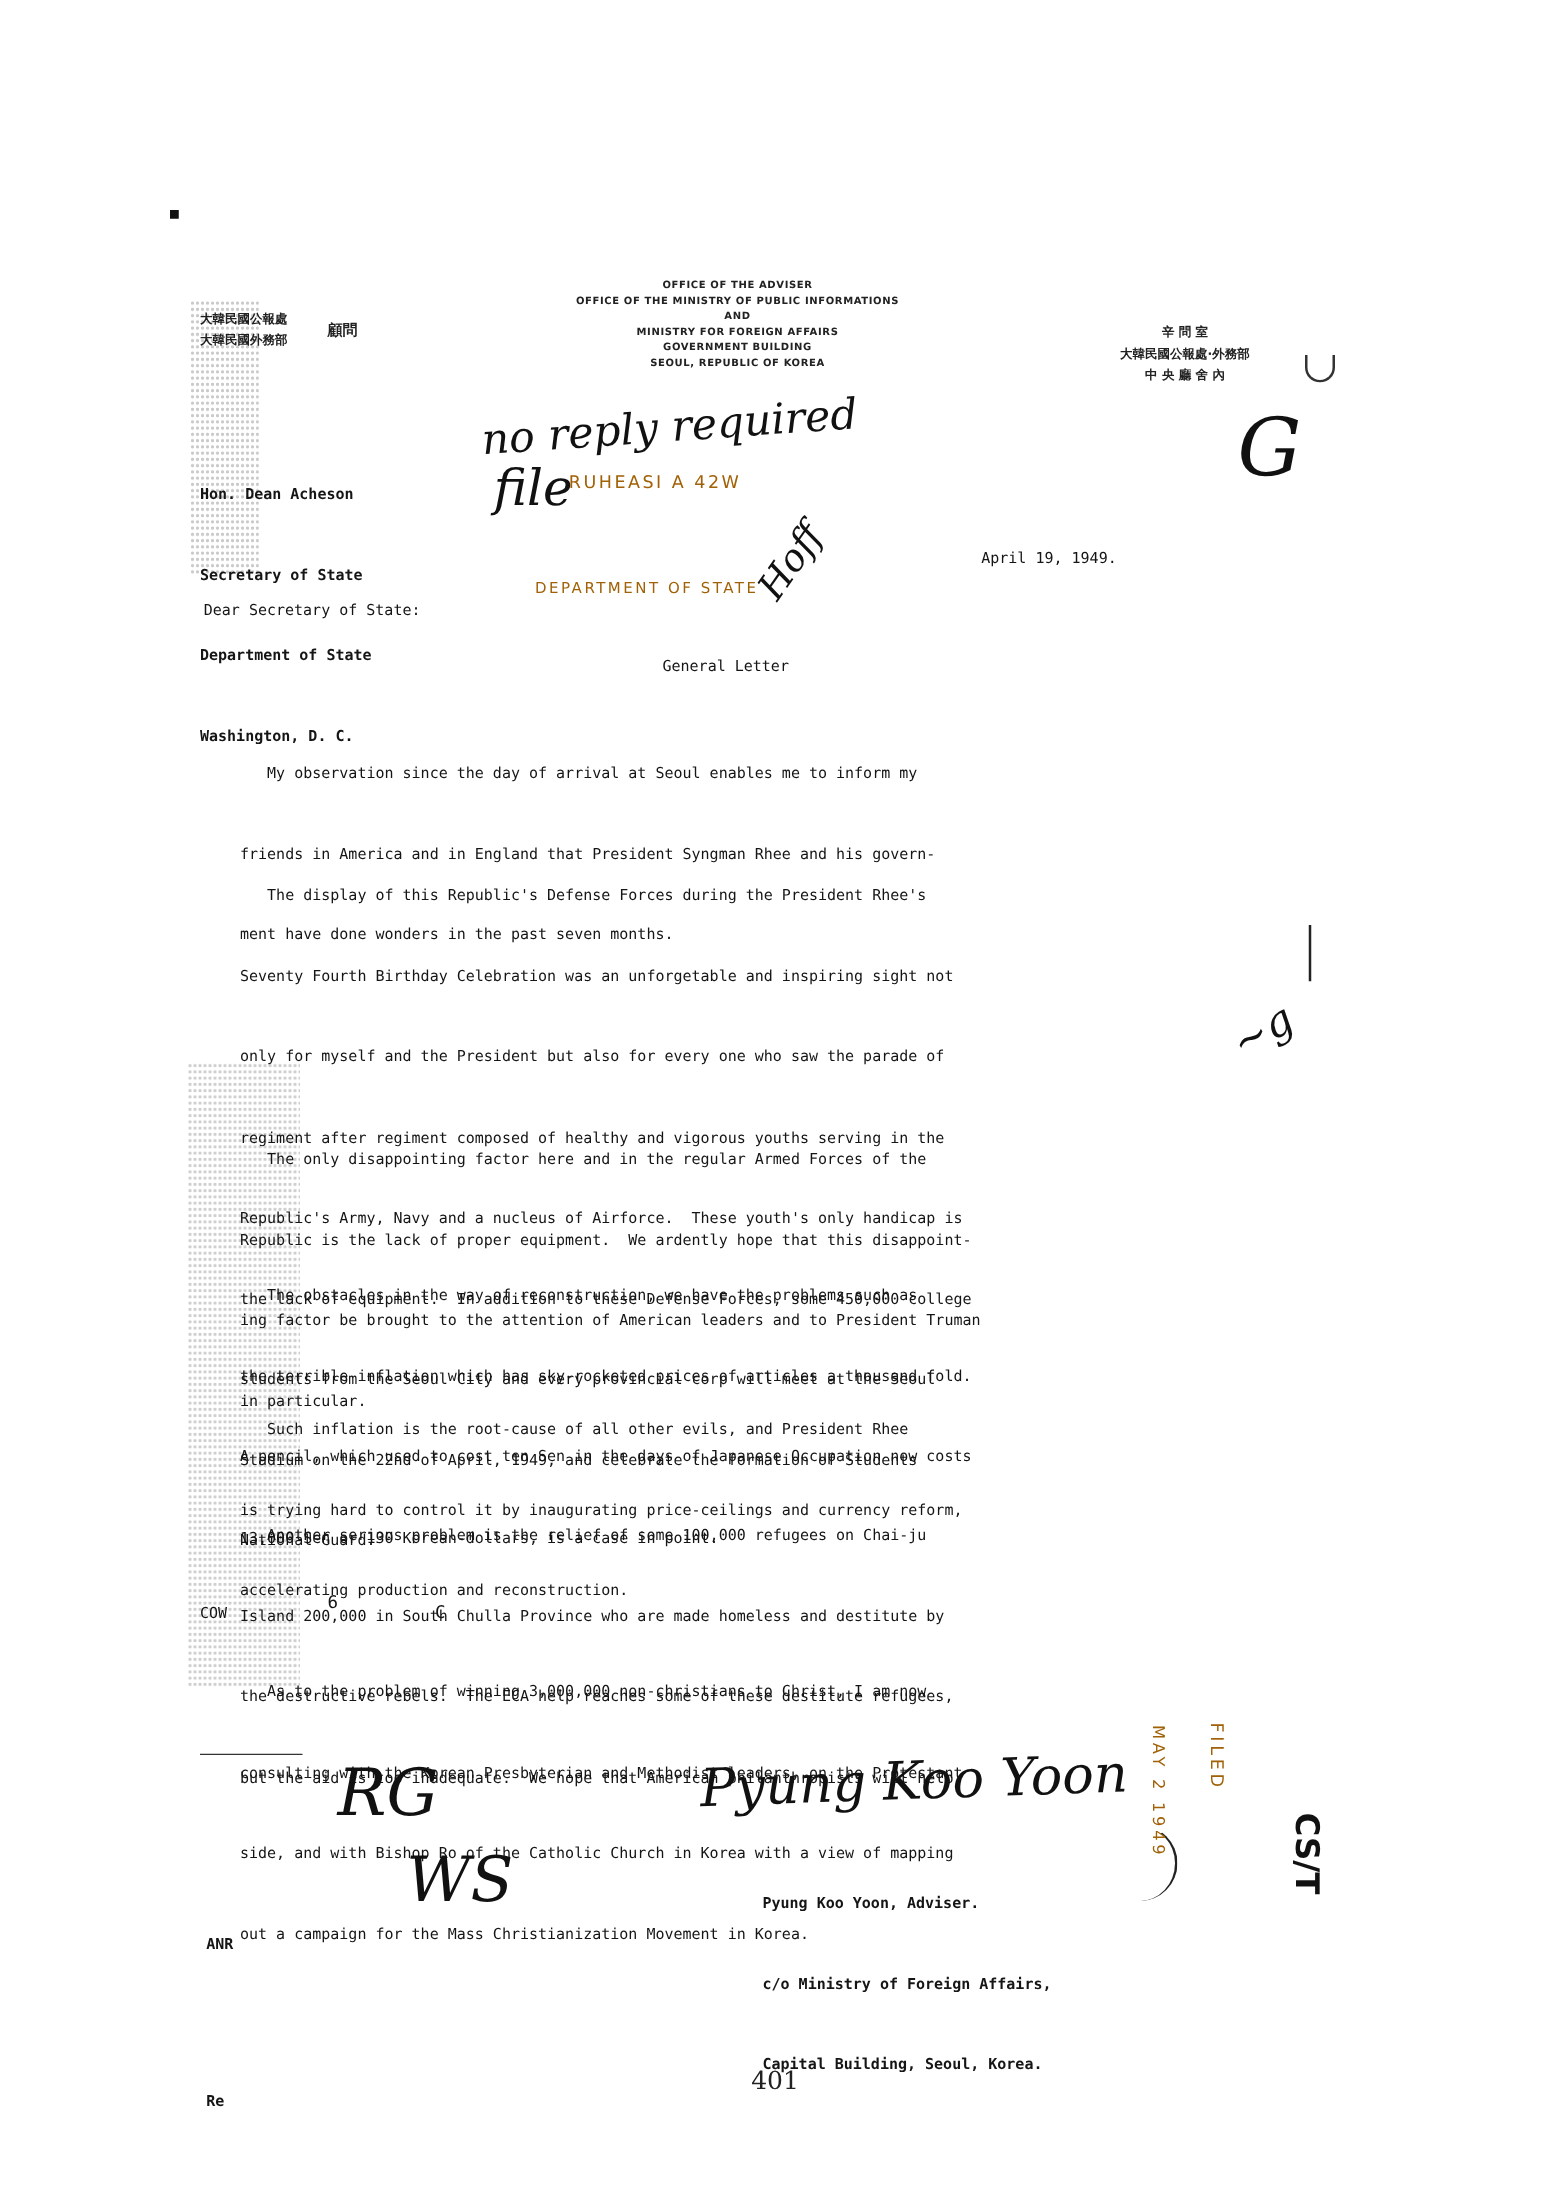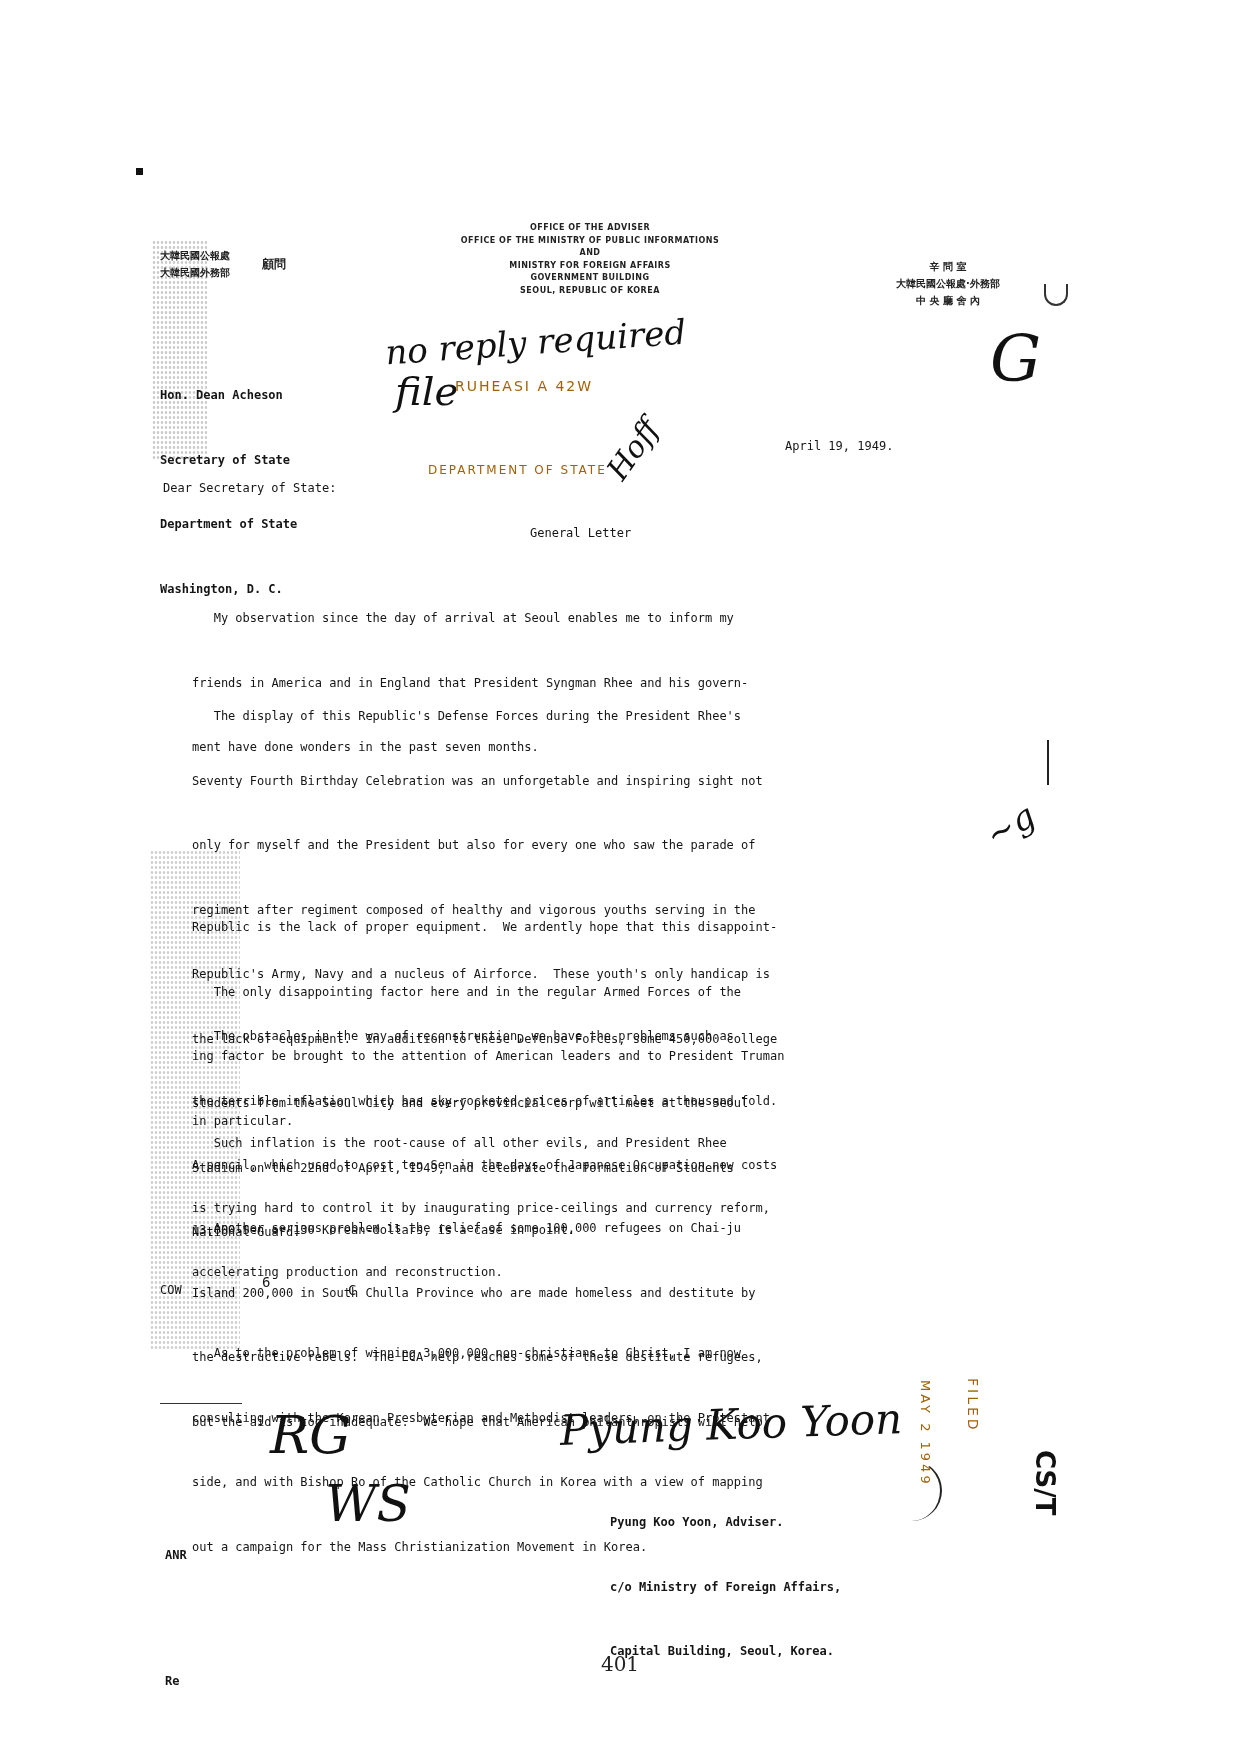--- a/index.html
+++ b/index.html
@@ -86,22 +86,22 @@
   <div>the lack of equipment.  In addition to these Defense Forces, some 450,000 college</div>
   <div>students from the Seoul City and every provincial corp will meet at the Seoul</div>
   <div>Stadium on the 22nd of April, 1949, and celebrate the formation of Students</div>
   <div>National Guard.</div>
 </div>
 
 <div class="abs" style="left:1047px; top:740px; width:2px; height:45px; background:#222;"></div>
 <div class="abs hand" style="left:985px; top:805px; font-size:34px; transform:rotate(-30deg);">~g</div>
 
 <div class="abs tw p" style="top:874px;">
+  <div>   The only disappointing factor here and in the regular Armed Forces of the</div>
   <div>Republic is the lack of proper equipment.  We ardently hope that this disappoint-</div>
-  <div>   The only disappointing factor here and in the regular Armed Forces of the</div>
   <div>ing factor be brought to the attention of American leaders and to President Truman</div>
   <div>in particular.</div>
 </div>
 
 <div class="abs tw p" style="top:983px;">
   <div>   The obstacles in the way of reconstruction, we have the problems such as</div>
   <div>the terrible inflation which has sky-rocketed prices of articles a thousand fold.</div>
   <div>A pencil, which used to cost ten Sen in the days of Japanese Occupation now costs</div>
   <div>13,000 Sen or 130 Korean-dollars, is a case in point.</div>
 </div>

